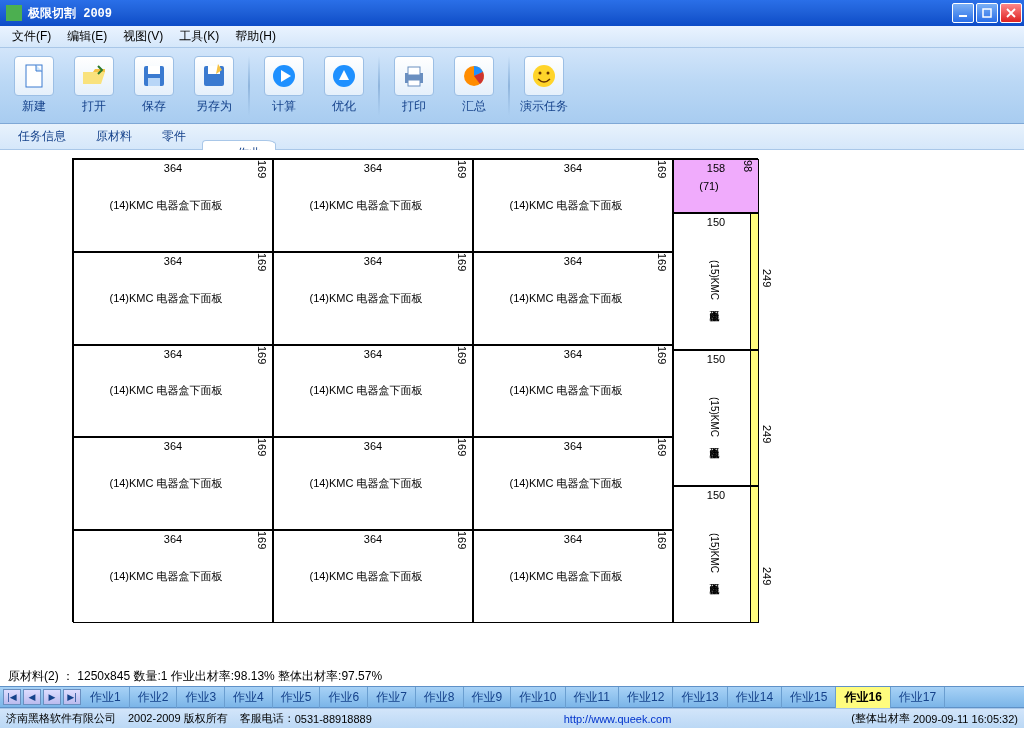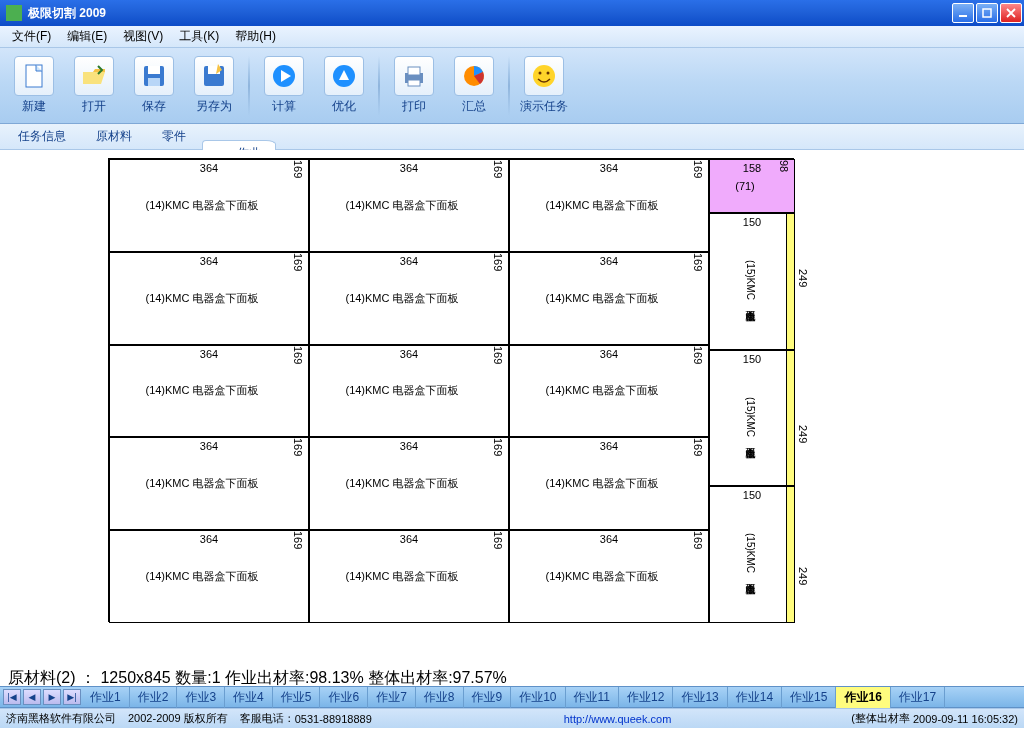--- a/index.html
+++ b/index.html
@@ -1,21 +1,21 @@
 <!DOCTYPE html>
 <html><head>
 <meta charset="utf-8">
 <style>
 * { box-sizing: border-box; margin: 0; padding: 0; }
 body { font-family: "SimSun", "宋体", Arial, sans-serif; font-size: 12px; background: #fff; overflow: hidden; width: 1024px; height: 742px; }
 
 
 .titlebar { height: 26px; background: linear-gradient(to bottom, #2A6FE8 0%, #1E5FD6 50%, #0D4BC7 100%); display: flex; align-items: center; padding: 0 2px 0 6px; color: #fff; }
 .titlebar .icon { width: 16px; height: 16px; background: #4CAF50; margin-right: 6px; display: inline-block; }
-.titlebar .title { flex: 1; font-weight: bold; font-size: 12px; }
+.titlebar .title { flex: 1; font-weight: bold; font-size: 12px; font-family: Liberation Mono, monospace; }
 .titlebar .ctl { width: 22px; height: 20px; margin-left: 2px; display: flex; align-items: center; justify-content: center; border: 1px solid #fff; border-radius: 2px; cursor: pointer; }
 .titlebar .min, .titlebar .max { background: linear-gradient(to bottom, #7BB0F5, #2A6FE8); }
 .titlebar .close { background: linear-gradient(to bottom, #F88, #D22); }
 .titlebar .ctl svg { width: 10px; height: 10px; }
 
 
 .menubar { height: 22px; background: linear-gradient(to bottom, #EAF3FF 0%, #D5E7FA 100%); border-bottom: 1px solid #A9C7E8; display: flex; align-items: center; padding: 0 4px; }
 .menubar .mitem { padding: 2px 8px; cursor: pointer; }
 
 
@@ -24,34 +24,34 @@
 .tbtn .ticon { width: 40px; height: 40px; background: linear-gradient(to bottom, #fff 0%, #E5F0FB 100%); border: 1px solid #9CBFE5; border-radius: 4px; display: flex; align-items: center; justify-content: center; margin-bottom: 2px; }
 .tbtn .tlabel { color: #15428B; font-size: 12px; }
 .tsep { width: 2px; height: 60px; background: linear-gradient(to bottom, transparent, #8FB5DD 50%, transparent); margin: 0 4px; }
 
 
 .tabbar { height: 26px; background: linear-gradient(to bottom, #E8F2FC 0%, #D5E7FA 100%); display: flex; align-items: flex-end; padding: 0 4px; border-bottom: 1px solid #A9C7E8; }
 .tab { padding: 4px 14px; color: #15428B; cursor: pointer; border-top-left-radius: 4px; border-top-right-radius: 10px 4px; margin-right: 2px; }
 .tab.active { background: #fff; border: 1px solid #A9C7E8; border-bottom: 1px solid #fff; position: relative; top: 18px; padding-left: 34px; }
 
 
-.main { background: #fff; height: 516px; overflow: hidden; position: relative; padding: 8px 0 0 108px; }
+.main { background: #fff; height: 516px; overflow: hidden; position: relative; padding: 8px 0 0 72px; }
 
 
 .sheet { position: relative; border: 1px solid #000; width: 686px; height: 464px; }
 .piece { position: absolute; border: 1px solid #000; background: #fff; }
 .piece .wlabel { position: absolute; top: 2px; left: 0; right: 0; text-align: center; font-size: 11px; }
 .piece .hlabel { position: absolute; right: 4px; top: 0; bottom: 0; display: flex; align-items: center; font-size: 11px; writing-mode: vertical-rl; text-orientation: mixed; }
 .piece .plabel { position: absolute; left: 0; right: 14px; top: 0; bottom: 0; display: flex; align-items: center; justify-content: center; font-size: 11px; padding: 0 4px; }
 .piece.yellow { background: #f0abfc; }
 .piece.vert .plabel { writing-mode: vertical-rl; text-orientation: mixed; right: 4px; font-size: 10px; }
 .sheet > .outerh { position: absolute; right: -16px; font-size: 11px; writing-mode: vertical-rl; }
 
 
-.statline { height: 20px; padding: 2px 8px; font-size: 16px; background: #fff; }
+.statline { height: 20px; padding: 2px 8px; font-size: 12px; background: #fff; }
 
 
 .jobtabs { height: 22px; background: linear-gradient(to bottom, #A8D2F6, #7BB5E8); display: flex; align-items: center; padding: 0 2px; border-top: 1px solid #5F91C7; border-bottom: 1px solid #5F91C7; }
 .navbtn { width: 18px; height: 16px; background: linear-gradient(#DDF,#BBE); border: 1px solid #6A8FC0; margin: 0 1px; display: flex; align-items: center; justify-content: center; cursor: pointer; font-size: 9px; color: #15428B; }
 .jtab { padding: 2px 8px; color: #15428B; cursor: pointer; border-right: 1px solid #6A9ED0; font-size: 12px; }
 .jtab.active { background: #FFFC7E; color: #000; font-weight: bold; }
 
 
 .footer { height: 20px; background: linear-gradient(to bottom, #D2E5FA, #BBD8F5); border-top: 1px solid #A9C7E8; display: flex; align-items: center; font-size: 11px; padding: 0 6px; color: #000; }
 .footer .sp { display: inline-block; margin-right: 12px; }

